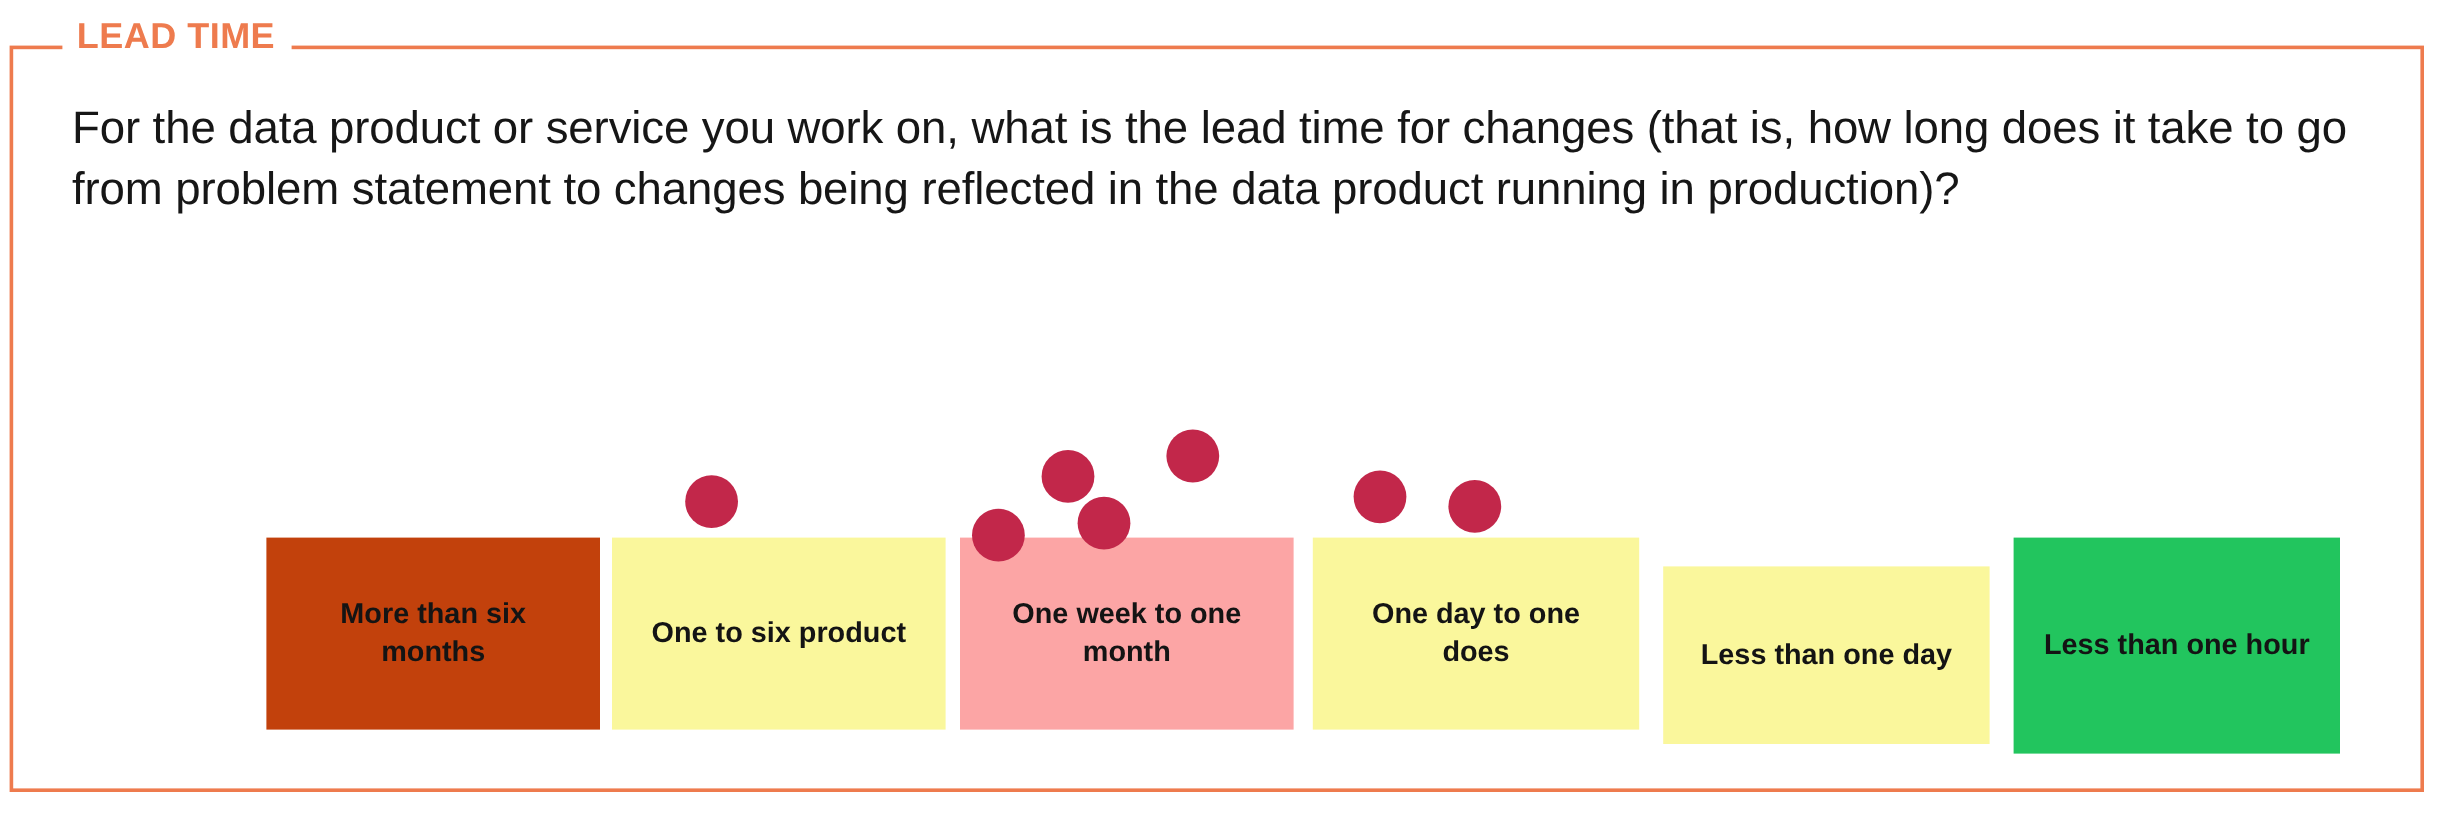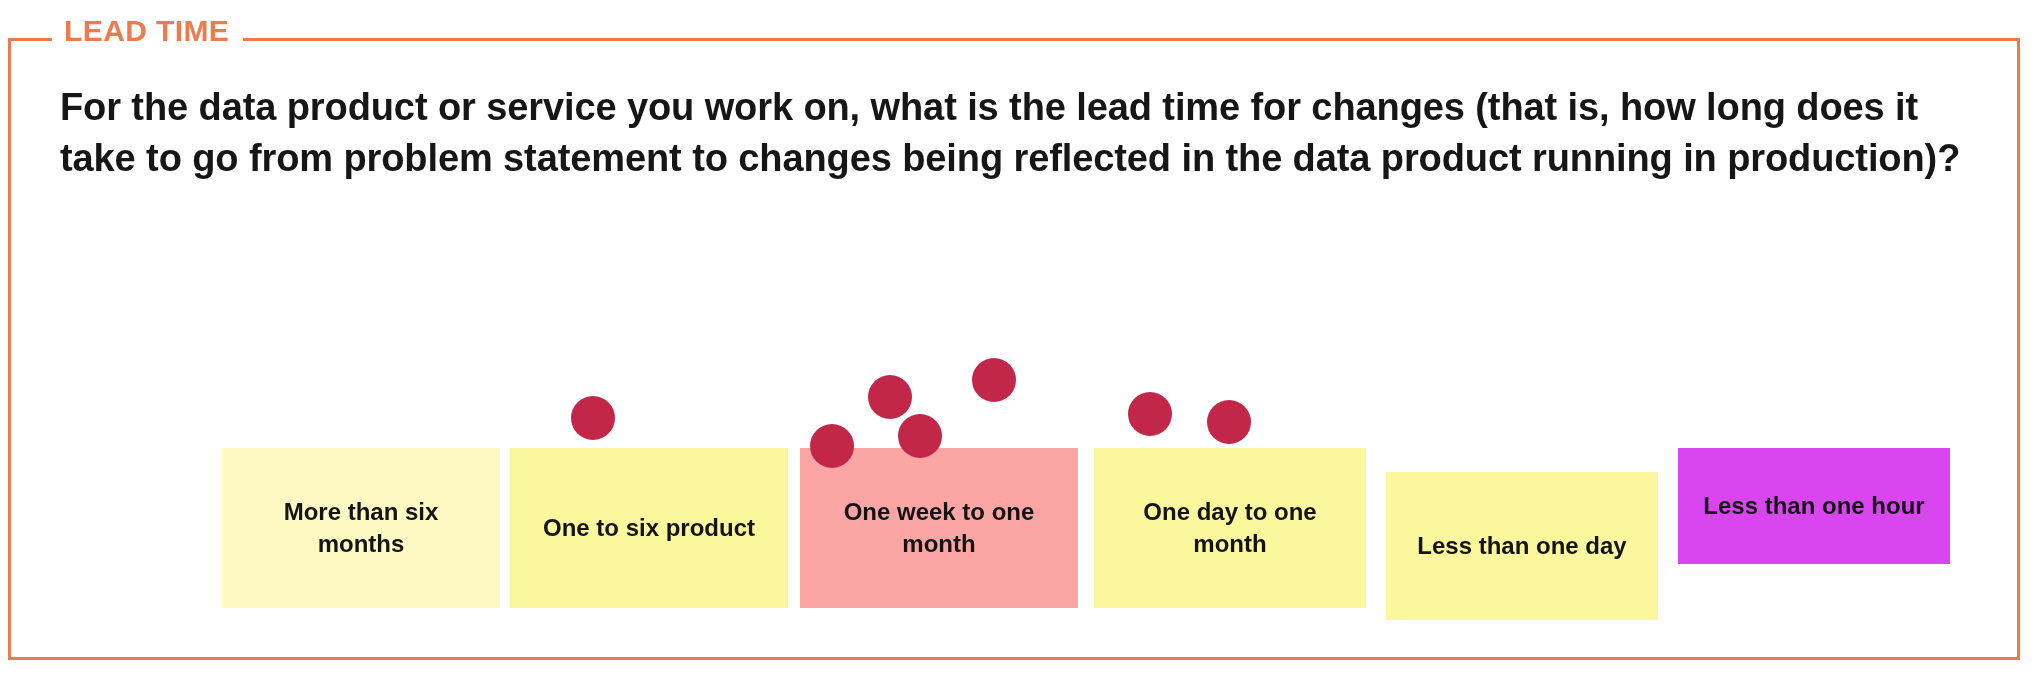--- a/index.html
+++ b/index.html
@@ -53,21 +53,21 @@
   
   .question {
     position: absolute;
     left: 60px;
     top: 82px;
     width: 1910px;
     color: #161616;
     font-family: "Liberation Sans", sans-serif;
     font-size: 38px;
     line-height: 1.33;
-    font-weight: 700;
+    font-weight: 400;
     letter-spacing: -0.1px;
   }
 
   
   .plot {
     position: absolute;
     left: 0;
     top: 0;
     width: 2036px;
     height: 678px;
@@ -109,43 +109,43 @@
 
 <div id="page">
 
   <div class="frame"></div>
 
   <div class="frame-legend">LEAD TIME</div>
 
   <div class="question">For the data product or service you work on, what is the lead time for changes (that is, how long does it take to go from problem statement to changes being reflected in the data product running in production)?</div>
 
   <div class="plot">
-      <div class="bucket" style="left: 222px; top: 448px; width: 278px; height: 160px; background: #fef9c3;">
+      <div class="bucket" style="left: 222px; top: 448px; width: 278px; height: 160px; background: #c2410c;">
         <span class="bucket-label">More than six
 months</span>
       </div>
       <div class="bucket" style="left: 510px; top: 448px; width: 278px; height: 160px; background: rgb(250, 247, 156);">
         <span class="bucket-label">One to six product</span>
       </div>
       <div class="dot" style="left: 571px; top: 396px; background: rgb(194, 39, 74);"></div>
       <div class="bucket" style="left: 800px; top: 448px; width: 278px; height: 160px; background: #fca5a5;">
         <span class="bucket-label">One week to one
 month</span>
       </div>
       <div class="dot" style="left: 810px; top: 424px; background: rgb(194, 39, 74);"></div>
       <div class="dot" style="left: 868px; top: 375px; background: rgb(194, 39, 74);"></div>
       <div class="dot" style="left: 898px; top: 414px; background: rgb(194, 39, 74);"></div>
       <div class="dot" style="left: 972px; top: 358px; background: rgb(194, 39, 74);"></div>
       <div class="bucket" style="left: 1094px; top: 448px; width: 272px; height: 160px; background: rgb(250, 247, 156);">
         <span class="bucket-label">One day to one
-month</span>
+does</span>
       </div>
       <div class="dot" style="left: 1128px; top: 392px; background: rgb(194, 39, 74);"></div>
       <div class="dot" style="left: 1207px; top: 400px; background: rgb(194, 39, 74);"></div>
       <div class="bucket" style="left: 1386px; top: 472px; width: 272px; height: 148px; background: rgb(250, 247, 156);">
         <span class="bucket-label">Less than one day</span>
       </div>
-      <div class="bucket" style="left: 1678px; top: 448px; width: 272px; height: 116px; background: #d946ef;">
+      <div class="bucket" style="left: 1678px; top: 448px; width: 272px; height: 180px; background: #22c55e;">
         <span class="bucket-label">Less than one hour</span>
       </div>
     </div>
 
 </div>
 
 </body></html>

